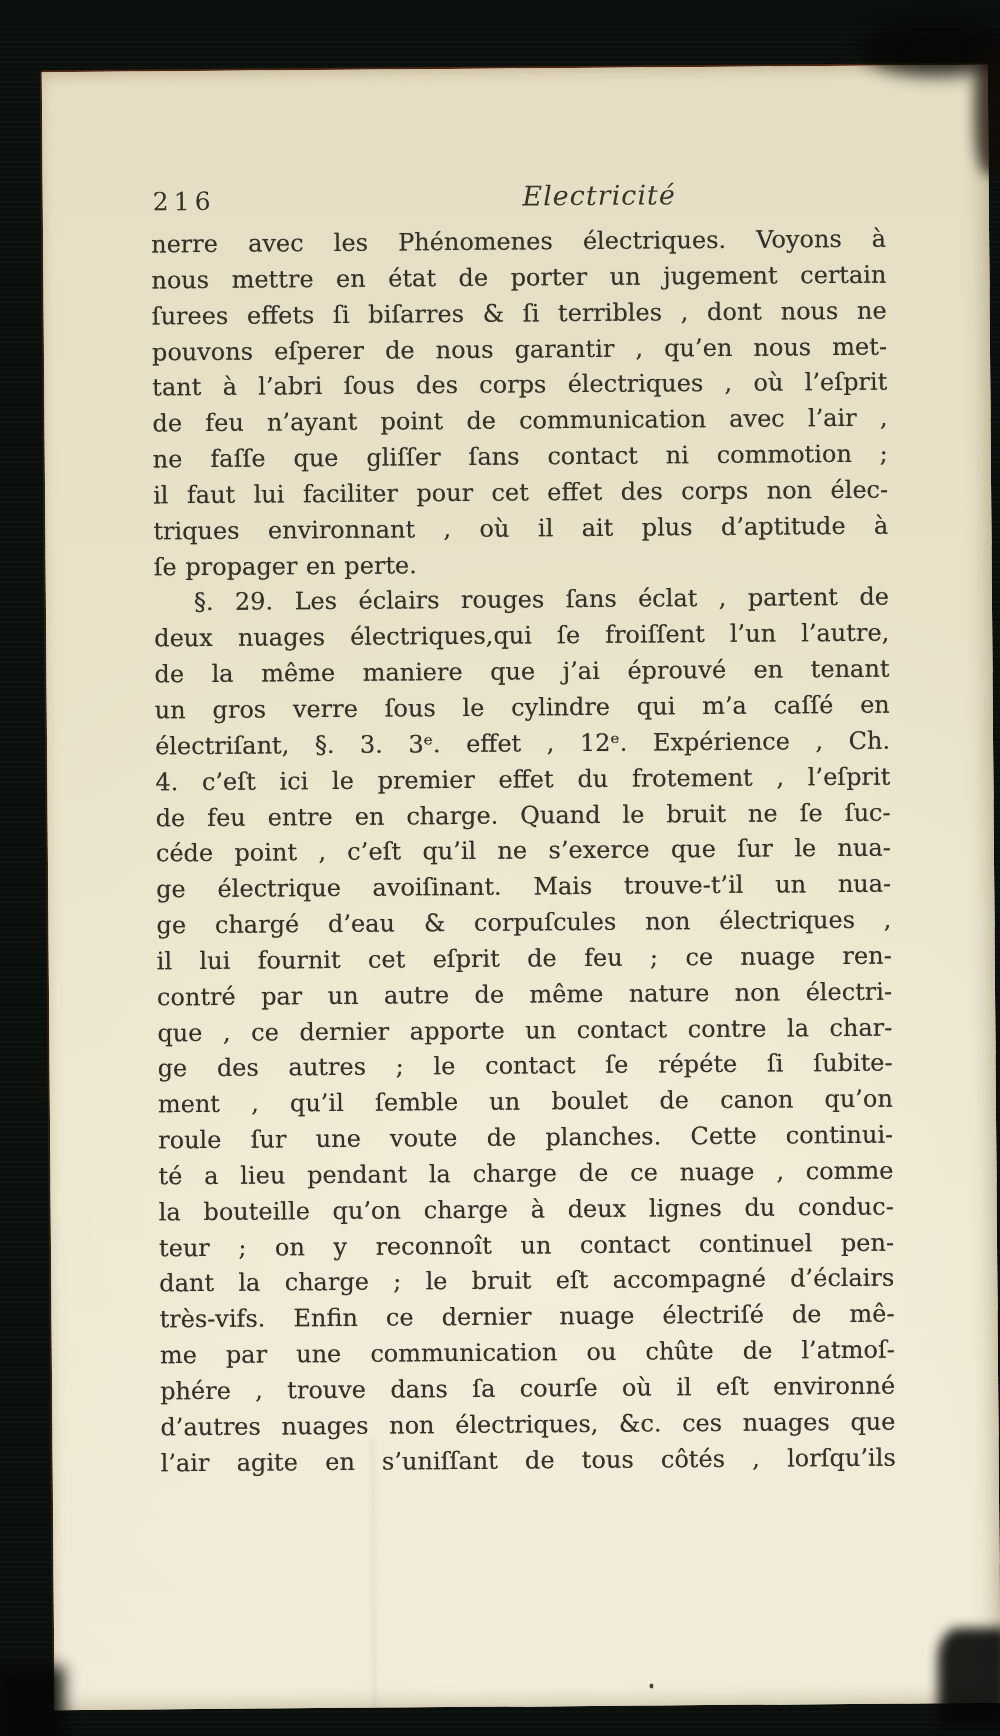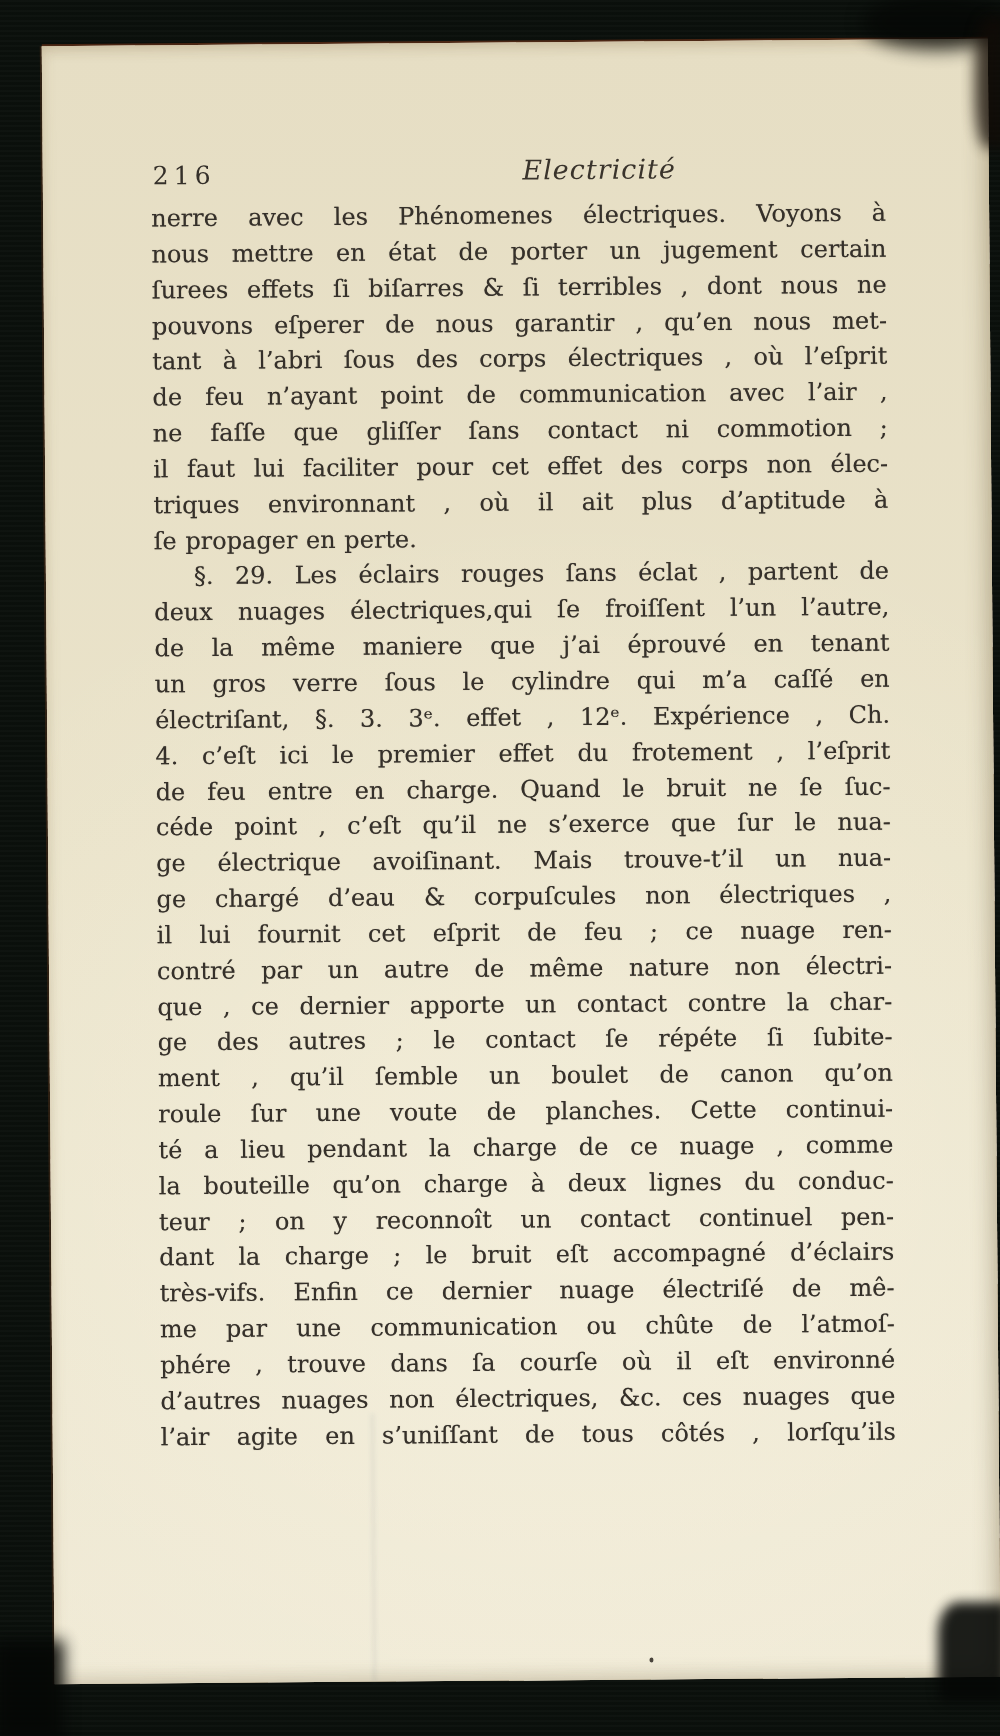--- a/index.html
+++ b/index.html
@@ -12,20 +12,21 @@
   body{
     background:var(--bg);
     font-family:"DejaVu Serif", serif;
     position:relative;
   }
   .scan{
     position:absolute; inset:0;
     background:
       repeating-linear-gradient(180deg, rgba(255,255,255,0.015) 0 2px, rgba(0,0,0,0.05) 2px 5px),
       var(--bg);
+    margin-top: 26px;
   }
   .page{
     position:absolute;
     left:42px; top:46px;
     width:946px; height:1638px;
     background:
       radial-gradient(120% 60% at 55% 70%, rgba(255,252,238,0.35), rgba(255,252,238,0) 70%),
       linear-gradient(180deg, #e6dec4 0%, #eae3ca 50%, #f0ead6 100%),
       var(--paper);
     transform:rotate(-0.45deg);

